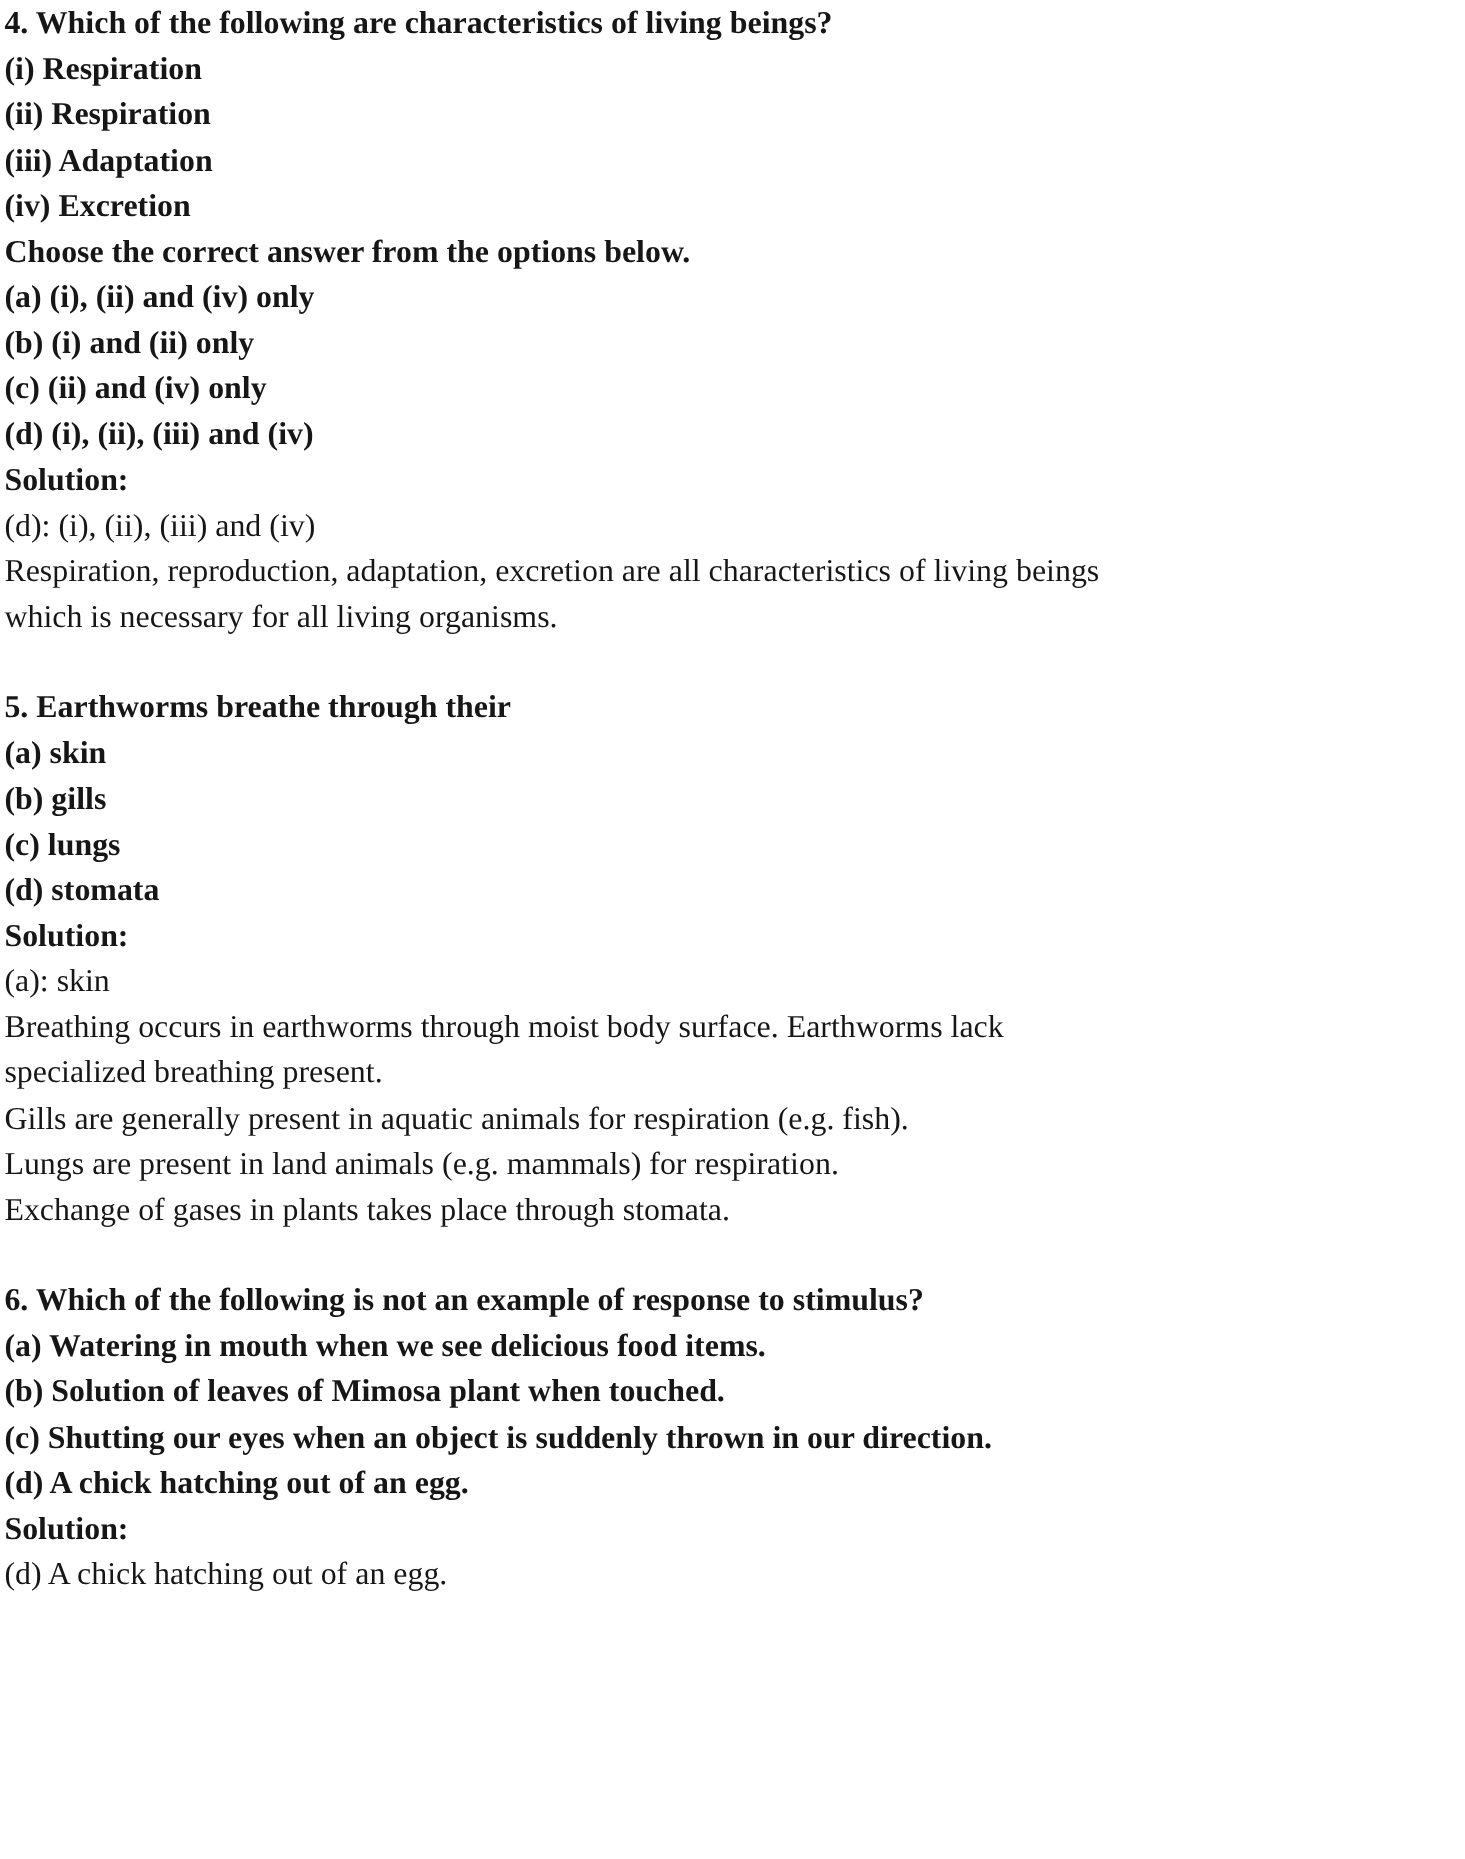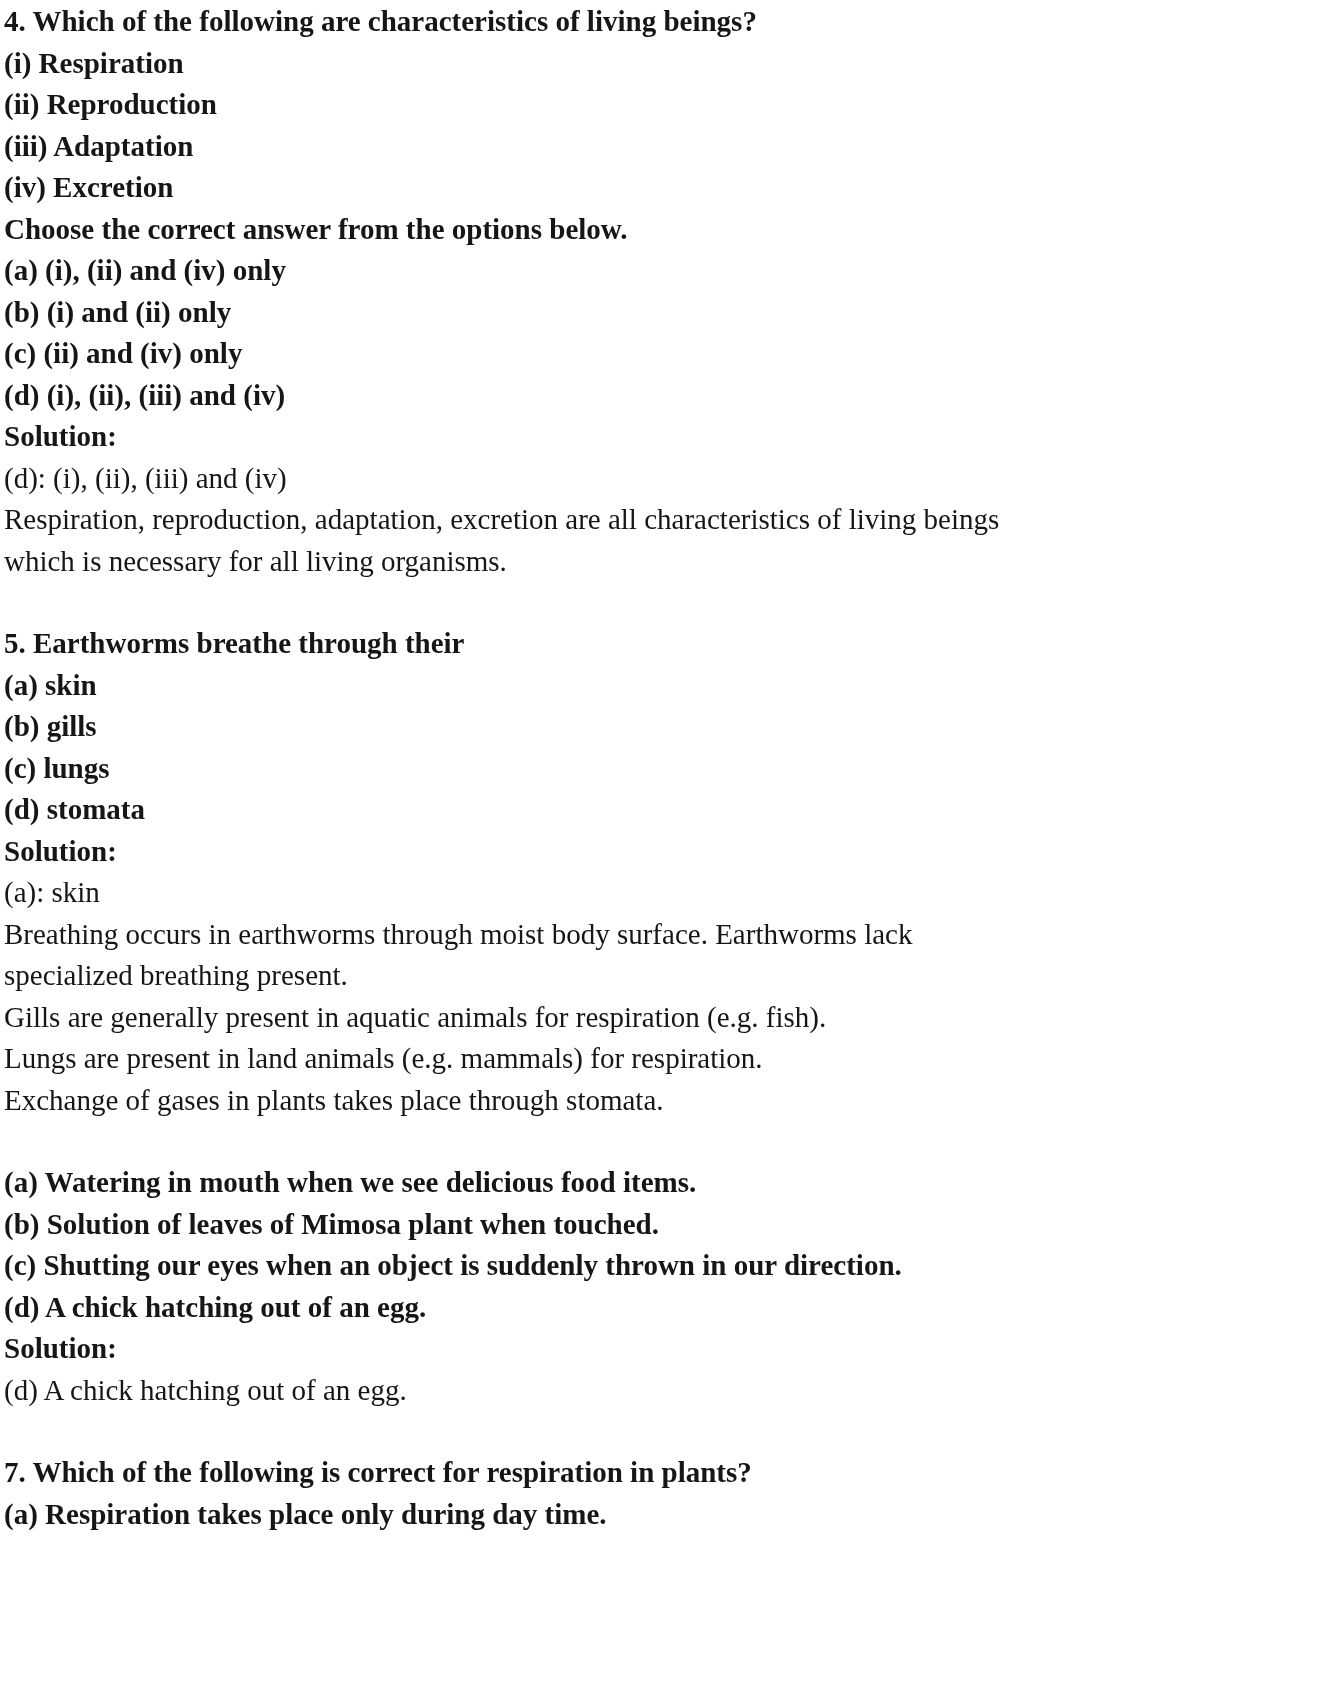--- a/index.html
+++ b/index.html
@@ -30,21 +30,21 @@
   }
   .line.bold { font-weight: bold; }
 </style>
 </head>
 <body style="background: rgb(255, 255, 255);">
 
 <main class="doc" id="doc-root" style="color: rgb(22, 22, 22);">
     <section class="q-block">
       <p class="line bold">4. Which of the following are characteristics of living beings?</p>
       <p class="line bold">(i) Respiration</p>
-      <p class="line bold">(ii) Reproduction</p>
+      <p class="line bold">(ii) Respiration</p>
       <p class="line bold">(iii) Adaptation</p>
       <p class="line bold">(iv) Excretion</p>
       <p class="line bold">Choose the correct answer from the options below.</p>
       <p class="line bold">(a) (i), (ii) and (iv) only</p>
       <p class="line bold">(b) (i) and (ii) only</p>
       <p class="line bold">(c) (ii) and (iv) only</p>
       <p class="line bold">(d) (i), (ii), (iii) and (iv)</p>
       <p class="line bold">Solution:</p>
       <p class="line">(d): (i), (ii), (iii) and (iv)</p>
       <p class="line">Respiration, reproduction, adaptation, excretion are all characteristics of living beings</p>
@@ -58,24 +58,21 @@
       <p class="line bold">(d) stomata</p>
       <p class="line bold">Solution:</p>
       <p class="line">(a): skin</p>
       <p class="line">Breathing occurs in earthworms through moist body surface. Earthworms lack</p>
       <p class="line">specialized breathing present.</p>
       <p class="line">Gills are generally present in aquatic animals for respiration (e.g. fish).</p>
       <p class="line">Lungs are present in land animals (e.g. mammals) for respiration.</p>
       <p class="line">Exchange of gases in plants takes place through stomata.</p>
     </section>
     <section class="q-block">
+      <p class="line bold">6. Which of the following is not an example of response to stimulus?</p>
       <p class="line bold">(a) Watering in mouth when we see delicious food items.</p>
       <p class="line bold">(b) Solution of leaves of Mimosa plant when touched.</p>
       <p class="line bold">(c) Shutting our eyes when an object is suddenly thrown in our direction.</p>
       <p class="line bold">(d) A chick hatching out of an egg.</p>
       <p class="line bold">Solution:</p>
       <p class="line">(d) A chick hatching out of an egg.</p>
     </section>
-    <section class="q-block">
-      <p class="line bold">7. Which of the following is correct for respiration in plants?</p>
-      <p class="line bold">(a) Respiration takes place only during day time.</p>
-    </section>
   </main>
 
 </body></html>

